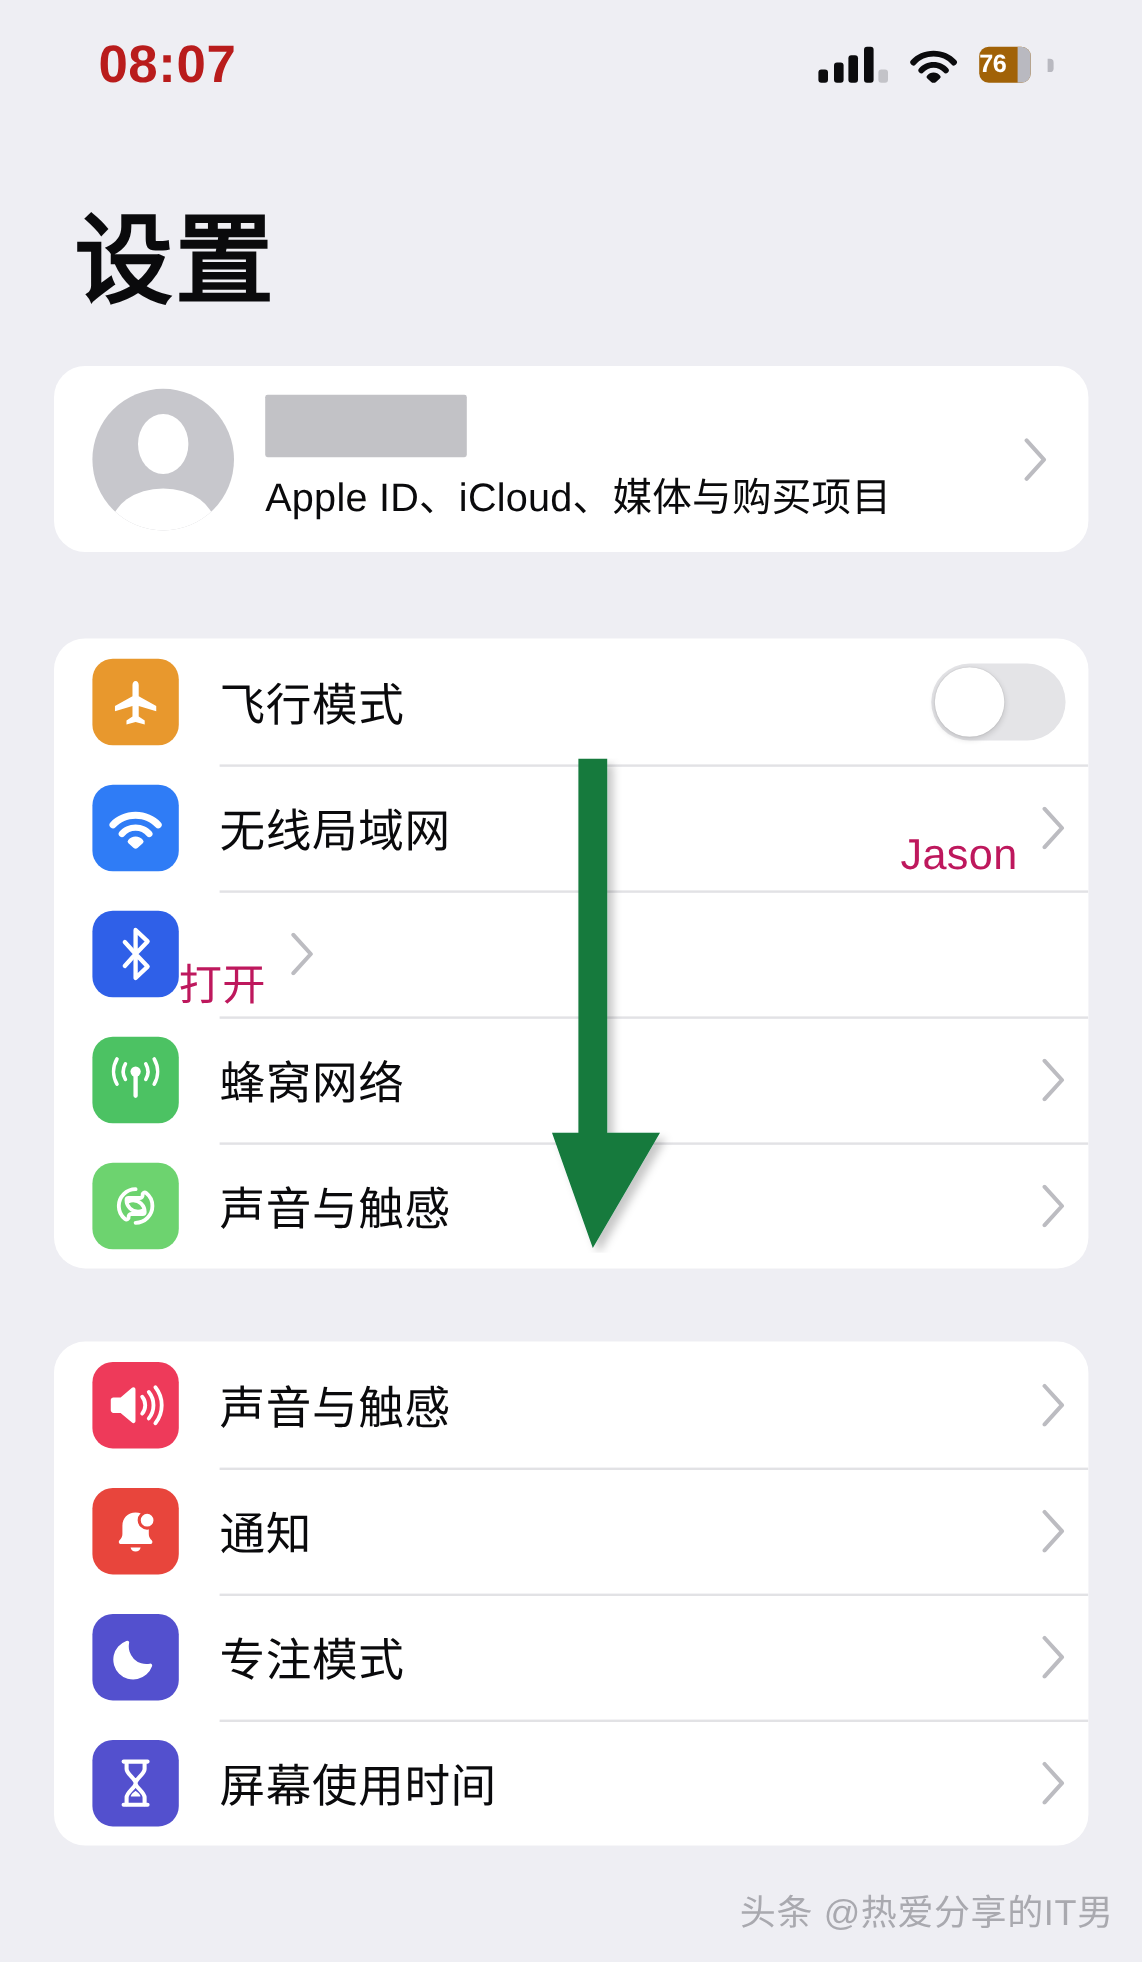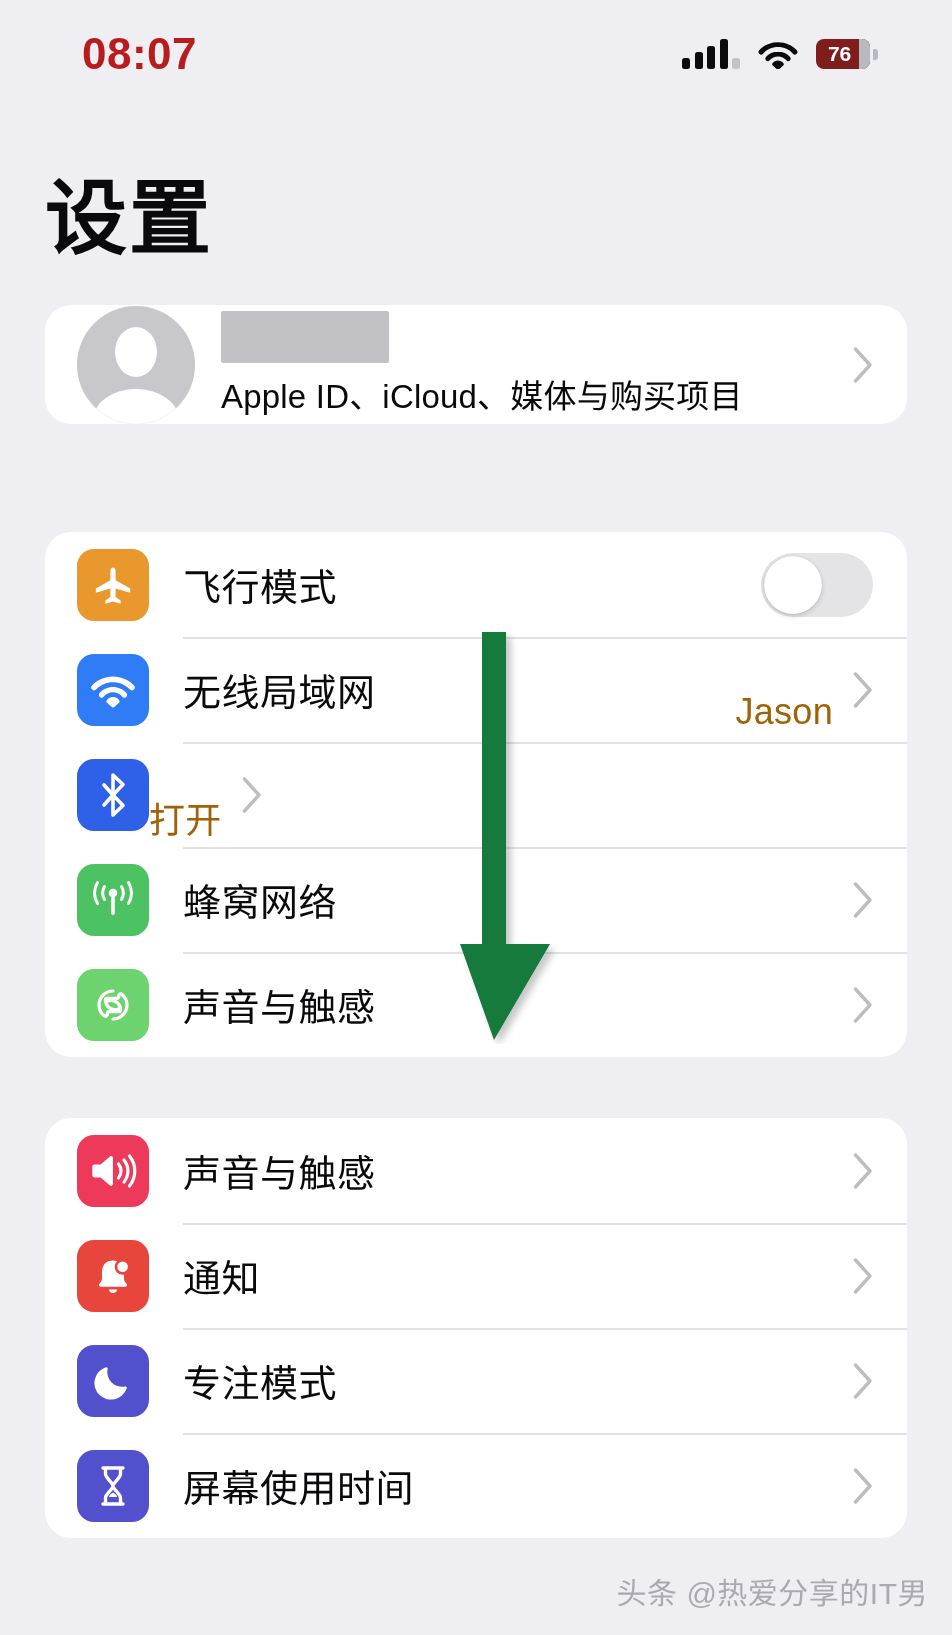--- a/index.html
+++ b/index.html
@@ -62,27 +62,26 @@
   .wifi-icon { width: 40px; height: 30px; display:block; }
 
   .battery-icon {
     position: relative;
     width: 58px;
     height: 30px;
     display: flex;
     align-items: center;
   }
   .battery-body {
-    width: 54px;
+    width: 43px;
     height: 30px;
     border-radius: 8px;
-    background: #7f1d1d;
-    display: flex;
-    align-items: center;
-    justify-content: center;
+    background: #a16207;
+    display: flex;
+    align-items: center;
     position: relative;
     overflow: hidden;
   }
   .battery-body::after {
     content: "";
     position: absolute;
     right: 0; top: 0;
     width: 11px; height: 100%;
     background: #b9b9c0;
   }
@@ -100,42 +99,42 @@
     right: -4px;
     width: 5px; height: 11px;
     background: #b9b9c0;
     border-radius: 0 3px 3px 0;
   }
 
   
   .page-title {
     position: absolute;
     top: 178px;
-    left: 45px;
+    left: 62px;
     font-size: 82px;
     font-weight: 700;
     color: #0a0a0c;
     letter-spacing: 2px;
     line-height: 1;
   }
 
   
   .card {
     position: absolute;
     left: 45px;
     width: 862px;
     background: #ffffff;
     border-radius: 26px;
     overflow: hidden;
   }
 
   
   .card-account {
     top: 305px;
-    height: 119px;
+    height: 155px;
     display: flex;
     align-items: center;
     padding-left: 32px;
     padding-right: 34px;
   }
   .avatar {
     width: 118px;
     height: 118px;
     border-radius: 50%;
     background: #c7c7cc;
@@ -185,21 +184,21 @@
   
   .card-group-1 { top: 532px; }
   .card-group-2 { top: 1118px; }
 
   .row {
     position: relative;
     display: flex;
     align-items: center;
     height: 105px;
     padding-left: 32px;
-    padding-right: 34px;
+    padding-right: 19px;
   }
   .row + .row::before {
     content: "";
     position: absolute;
     top: 0;
     left: 138px;
     right: 0;
     height: 1.5px;
     background: #e2e2e5;
   }
@@ -219,21 +218,21 @@
   .row-label {
     margin-left: 34px;
     font-size: 38px;
     color: #0a0a0c;
     letter-spacing: 0.5px;
     flex: 1 1 auto;
     white-space: nowrap;
   }
   .row-value {
     font-size: 36px;
-    color: #a16207;
+    color: #be185d;
     margin-right: 20px;
     letter-spacing: 0.3px;
     white-space: nowrap;
     margin-top: 44px;
   }
   .chevron {
     width: 20px;
     height: 36px;
     flex: 0 0 auto;
   }

